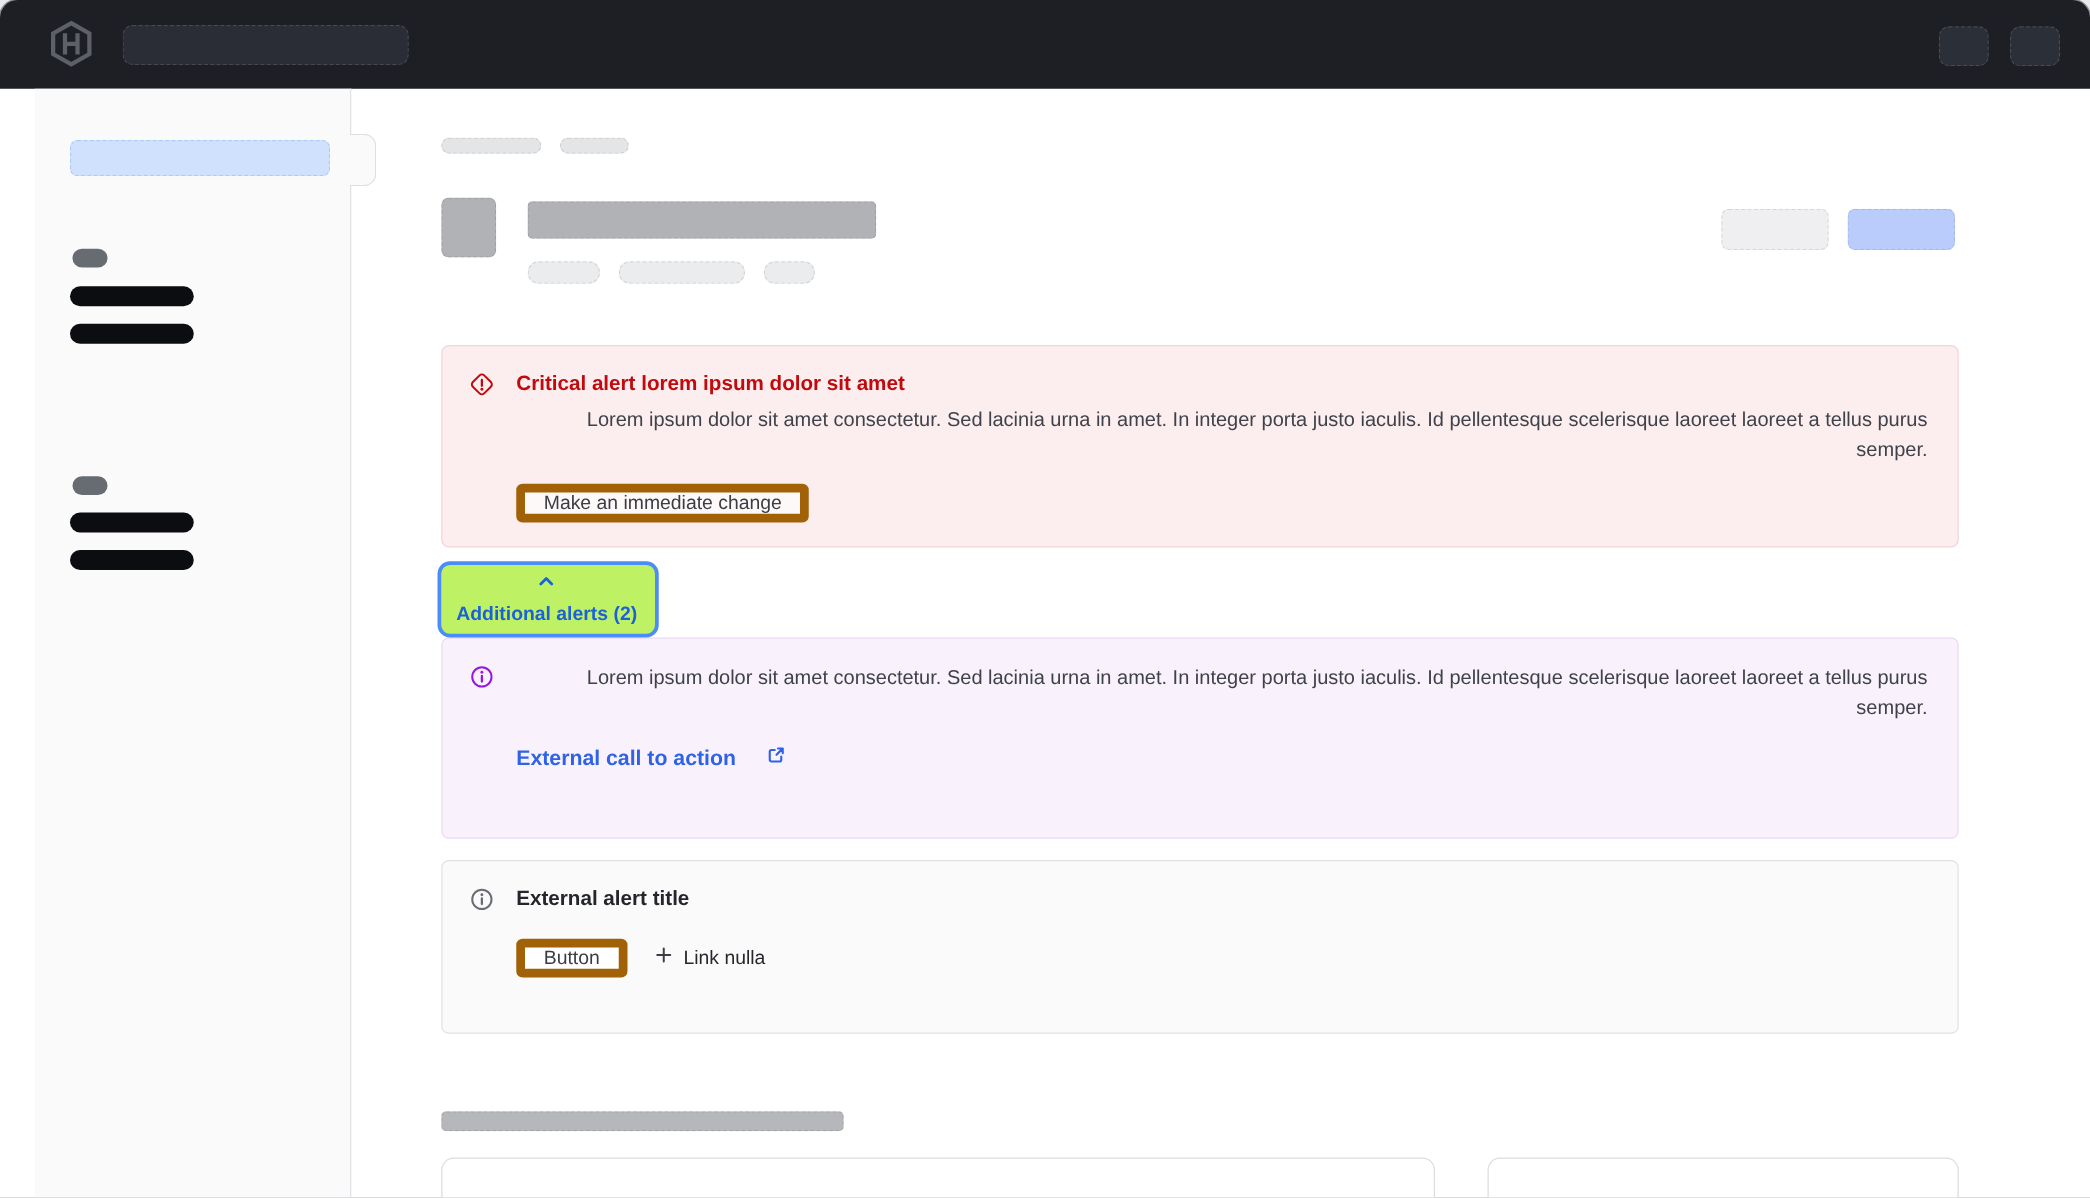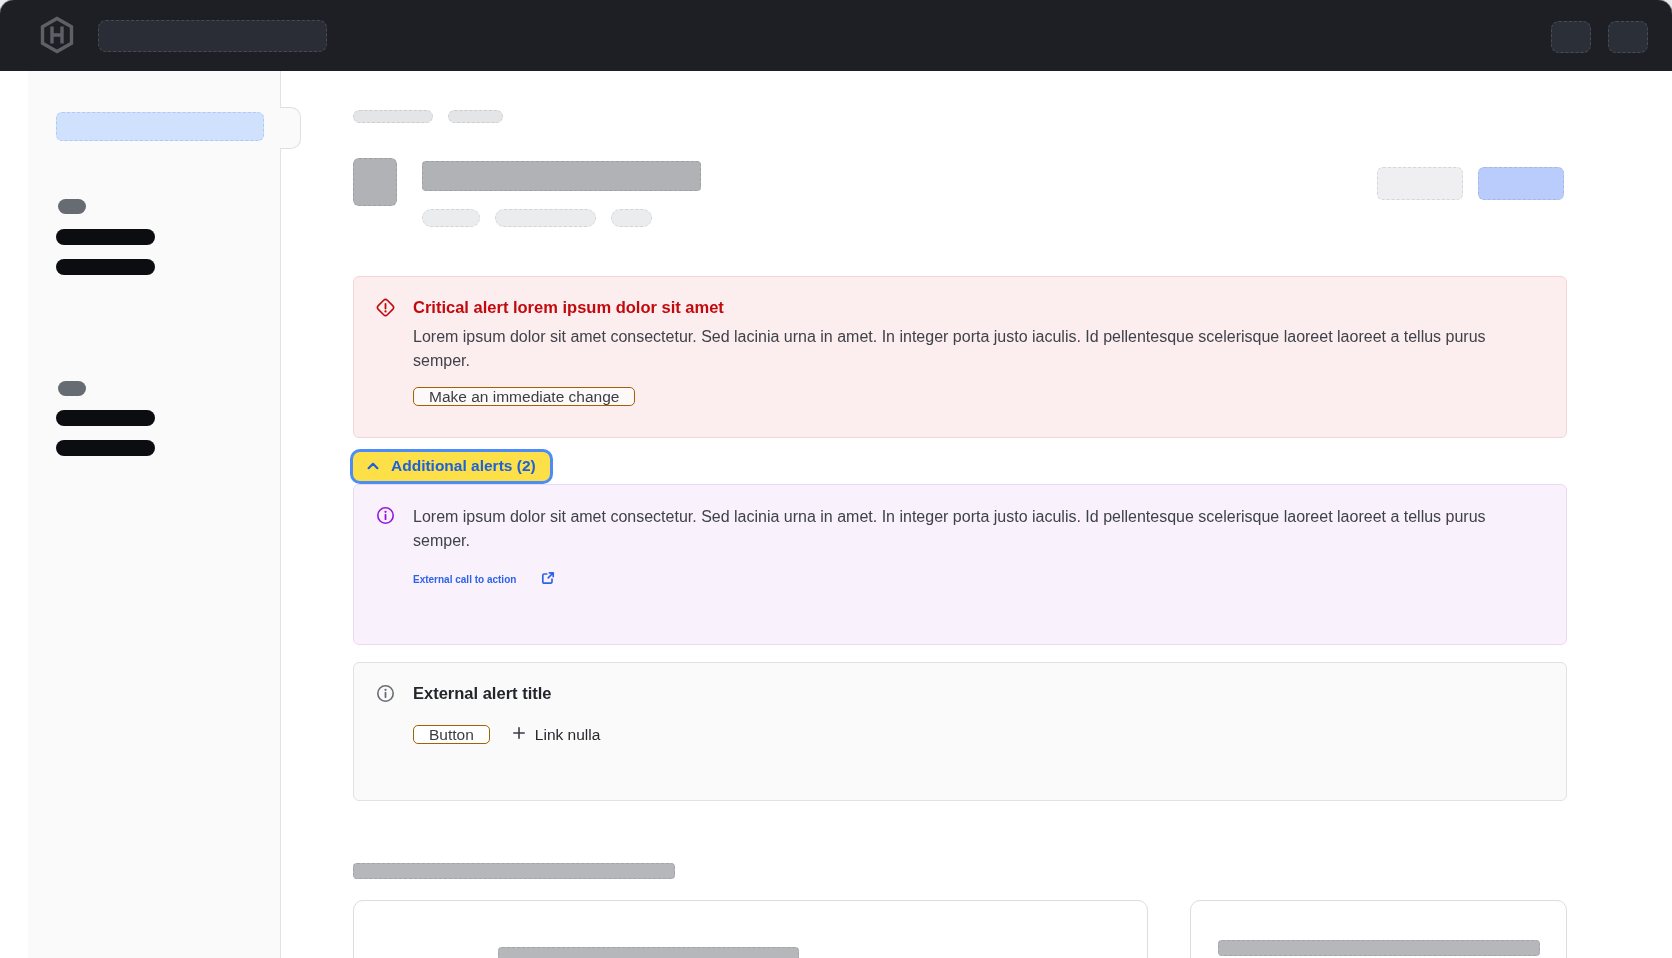--- a/index.html
+++ b/index.html
@@ -59,47 +59,48 @@
   .meta.m1{ width:58px; } .meta.m2{ width:101px; } .meta.m3{ width:41px; }
   .hactions{ display:flex; gap:15px; margin:9px 3px 0 0; }
   .hbtn{ width:86px; height:33px; border-radius:6px; }
   .hbtn.sec{ background:#efeff1; }
   .hbtn.pri{ background:var(--c-primary_button_bg,#b9ccfb); }
 
   
   .alert{ display:flex; gap:18px; border-radius:6px; padding:20px 24px 18px 22px; }
   .alert .aicon{ flex:0 0 19px; margin-top:1px; }
   .alert h2{ font-size:16.5px; line-height:21px; font-weight:700; margin-bottom:7px; }
-  .alert p{ font-size:16px; line-height:24px; color:var(--c-body_text,#3f424a); }
+  .alert p{ font-size:16px; line-height:24px; color:var(--c-body_text,#3f424a);text-align:right; }
   .alert.critical{ min-height:162px; background:var(--c-critical_bg,#fcedee); border:1px solid #f3d5d6; }
   .alert.critical h2{ color:var(--c-critical,#c20a0e); }
   .alert.highlight{ min-height:161px; background:var(--c-highlight_bg,#f9f1fc); border:1px solid #ead9f5; }
   .alert.highlight h2{ color:var(--c-highlight,#9615e0); }
   .alert.neutral{ min-height:139px; background:var(--c-neutral_bg,#fafafa); border:1px solid #e1e2e5; }
   .alert.neutral h2{ color:var(--c-title_text,#24262c); }
 
   .btn-secondary{
-    display:inline-flex; align-items:center; height:19px; padding:0 15px;
+    display:inline-flex; align-items:center; height:31px; padding:0 15px;
     font-family:inherit; font-size:15.5px; font-weight:500; color:#3a3d44;
-    background:rgba(255,255,255,.65); border:1px solid #a16207; border-radius:5px;
+    background:rgba(255,255,255,.65); border:7px solid #a16207; border-radius:5px;
     margin-top:14px; cursor:pointer;
   }
   .alert.neutral .btn-secondary{ background:#fff; }
 
   .toggle{
     display:inline-flex; align-items:center; gap:10px;
     margin:11px 0 0 -3px; padding:5px 14px 6px 12px;
-    background:#fde047; border:3.5px solid var(--c-focus_ring,#4b8cf8); border-radius:10px;
+    background:#bef264; border:3.5px solid var(--c-focus_ring,#4b8cf8); border-radius:10px;
     font-family:inherit; font-size:15.5px; font-weight:600; color:var(--c-toggle_blue,#1c61d8);
     cursor:pointer;
+    flex-direction:column;
   }
   .toggle svg{ display:block; }
 
   .link-row{ display:inline-flex; align-items:center; gap:24px; margin-top:17px;
-    font-size:10px; font-weight:600; color:var(--c-link_blue,#2e63e8); cursor:pointer; }
+    font-size:17px; font-weight:600; color:var(--c-link_blue,#2e63e8); cursor:pointer; }
   .neutral-actions{ display:flex; gap:22px; }
   .plus-link{ display:inline-flex; align-items:center; gap:9px; margin-top:14px;
     font-size:15.5px; font-weight:500; color:#26282e; cursor:pointer; }
 
   
   .section-bar{ width:322px; height:16px; border-radius:4px; background:#b6b7bb; margin-top:62px; }
   .cards{ display:flex; gap:42px; margin-top:21px; }
   .card{ position:relative; height:120px; background:#fff; border:1px solid #dcdde0;
     border-radius:10px; }
   .card.left{ width:795px; }

